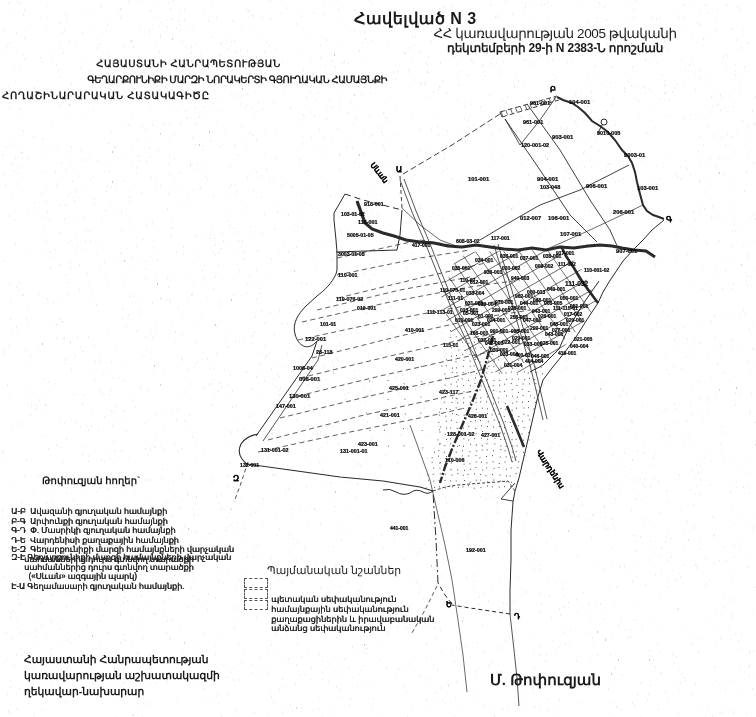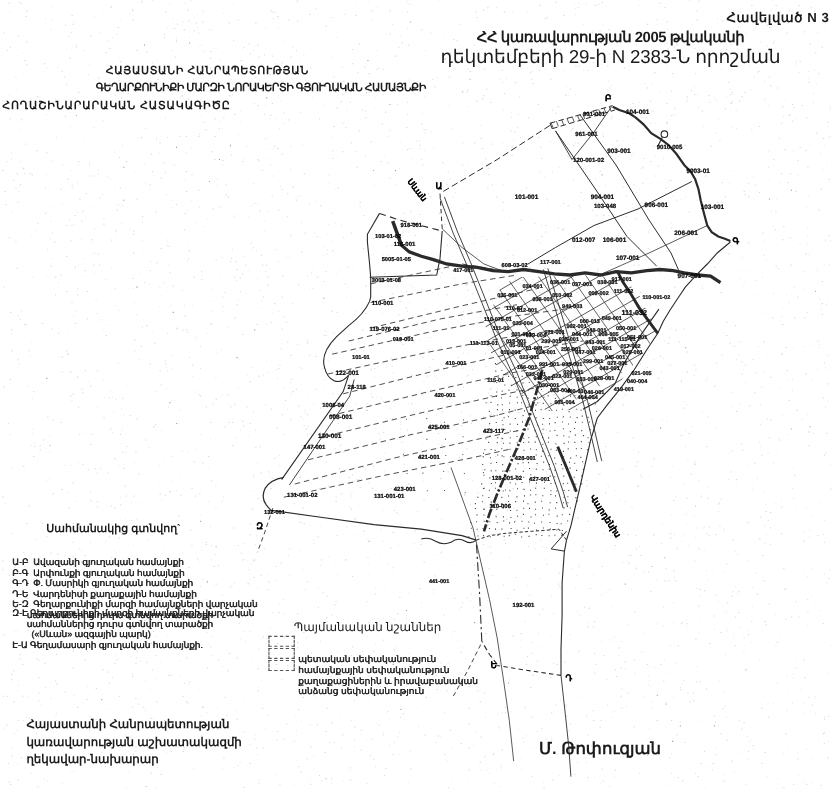--- a/index.html
+++ b/index.html
@@ -1,26 +1,26 @@
 <!DOCTYPE html>
 <html><head><meta charset="utf-8">
 <style>
 html,body{margin:0;padding:0;background:#fff;}
 body{width:756px;height:717px;position:relative;overflow:hidden;
  font-family:"Liberation Sans",sans-serif;color:#1b1b1b;}
 .abs{position:absolute;white-space:nowrap;}
 </style></head>
 <body>
-<div class="abs" style="left:354px;top:9px;width:400px;text-align:right;font-weight:bold;font-size:12px;letter-spacing:0.5px;">Հավելված N 3</div>
-<div class="abs" style="left:355px;top:25px;width:400px;text-align:center;font-weight:bold;font-size:13.5px;letter-spacing:-0.4px;">ՀՀ կառավարության 2005 թվականի</div>
-<div class="abs" style="left:355px;top:41px;width:400px;text-align:center;font-weight:normal;font-size:17px;letter-spacing:-0.2px;">դեկտեմբերի 29-ի N 2383-Ն որոշման</div>
+<div class="abs" style="left:354px;top:9px;width:400px;text-align:left;font-weight:bold;font-size:16px;letter-spacing:0.5px;">Հավելված N 3</div>
+<div class="abs" style="left:355px;top:25px;width:400px;text-align:center;font-weight:normal;font-size:13.5px;letter-spacing:-0.4px;">ՀՀ կառավարության 2005 թվականի</div>
+<div class="abs" style="left:355px;top:41px;width:400px;text-align:center;font-weight:bold;font-size:12px;letter-spacing:-0.2px;">դեկտեմբերի 29-ի N 2383-Ն որոշման</div>
 <div class="abs" style="left:2px;top:58px;width:373px;text-align:center;font-weight:bold;font-size:10px;letter-spacing:0.55px;">ՀԱՅԱՍՏԱՆԻ ՀԱՆՐԱՊԵՏՈՒԹՅԱՆ</div>
 <div class="abs" style="left:2px;top:74px;width:385px;text-align:right;font-weight:bold;font-size:10px;letter-spacing:-0.5px;">ԳԵՂԱՐՔՈՒՆԻՔԻ ՄԱՐԶԻ ՆՈՐԱԿԵՐՏԻ ԳՅՈՒՂԱԿԱՆ ՀԱՄԱՅՆՔԻ</div>
 <div class="abs" style="left:2px;top:90px;width:353px;text-align:left;font-weight:bold;font-size:10px;letter-spacing:0.75px;">ՀՈՂԱՇԻՆԱՐԱՐԱԿԱՆ ՀԱՏԱԿԱԳԻԾԸ</div>
-<div class="abs" style="left:42px;top:474.5px;font-weight:bold;font-size:10px;">Սահմանակից գտնվող`</div>
+<div class="abs" style="left:42px;top:474.5px;font-weight:bold;font-size:10px;">Թոփուզյան հողեր`</div>
 <div class="abs" style="left:11px;top:491px;font-size:8.2px;letter-spacing:-0.1px;line-height:9.6px;text-shadow:0.4px 0 0 #222;margin-top:16px;">
 Ա-Բ&nbsp; Ավազանի գյուղական համայնքի<br>
 Բ-Գ&nbsp; Արփունքի գյուղական համայնքի<br>
 Գ-Դ&nbsp; Փ. Մասրիկի գյուղական համայնքի<br>
 Դ-Ե&nbsp; Վարդենիսի քաղաքային համայնքի<br>
 Ե-Զ&nbsp; Գեղարքունիքի մարզի համայնքների վարչական<br>
 &nbsp;&nbsp;&nbsp;&nbsp;&nbsp;&nbsp;սահմաններից դուրս գտնվող տարածքի
 </div>
 <div class="abs" style="left:11px;top:553px;font-size:8.2px;letter-spacing:-0.1px;line-height:9.6px;text-shadow:0.4px 0 0 #222;">
 Զ-Է Գեղարքունիքի մարզի համայնքների վարչական<br>

